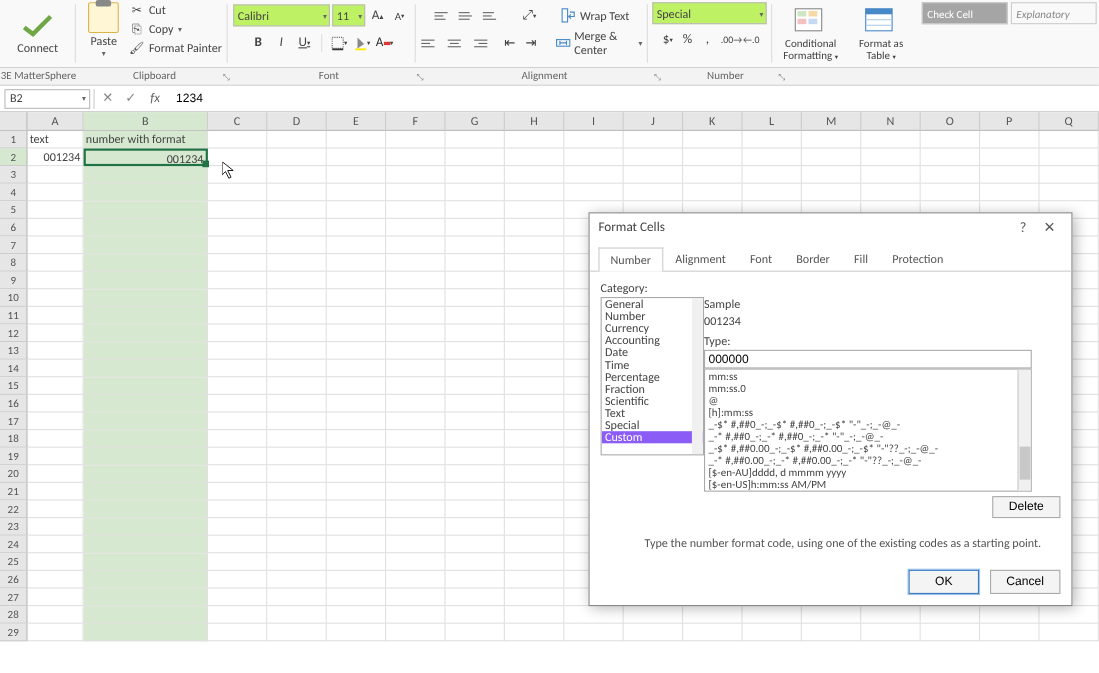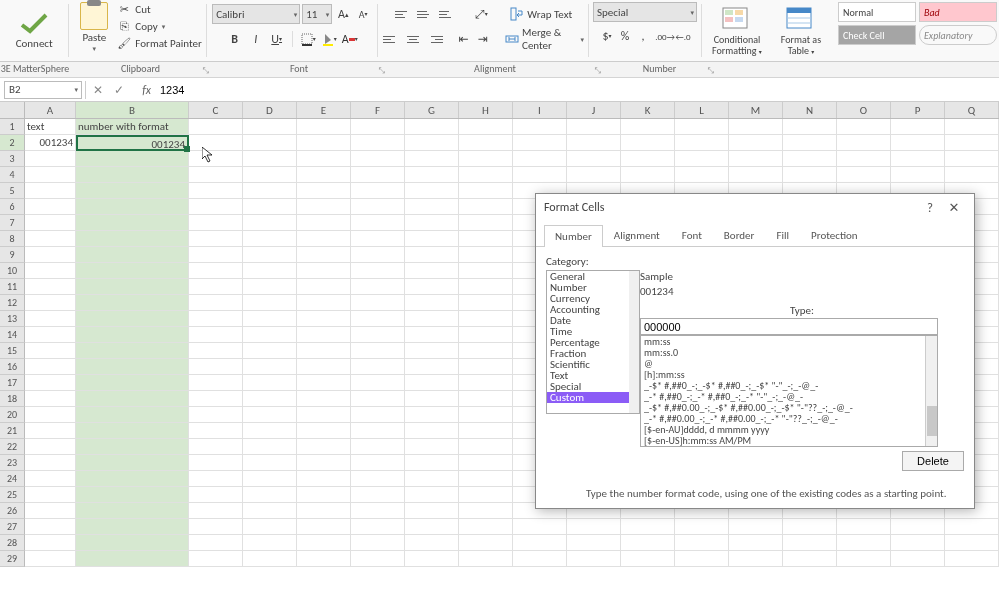--- a/index.html
+++ b/index.html
@@ -19,21 +19,21 @@
 .paste-icon { width: 28px; height: 28px; background: #fff6d6; border: 1px solid #d9b64a; border-radius: 2px; position: relative; }
 .paste-icon::after { content: ''; position: absolute; top: -3px; left: 6px; width: 14px; height: 6px; background: #888; border-radius: 2px; }
 .paste-lbl { font-size: 11px; margin-top: 1px; }
 .clip-rows { display: flex; flex-direction: column; gap: 3px; font-size: 11px; margin-left: 2px; }
 .clip-row { display: flex; align-items: center; gap: 4px; }
 .mini-icon { width: 14px; height: 14px; display: inline-flex; align-items: center; justify-content: center; }
 
 .font-grp { width: 175px; }
 .font-row1 { display: flex; gap: 2px; align-items: center; margin-top: 2px; }
 .font-row2 { display: flex; gap: 3px; align-items: center; margin-top: 6px; }
-.combo { height: 20px; border: 1px solid #bbb; background: #e5e5e5; display: flex; align-items: center; padding: 0 3px; font-size: 11px; position: relative; }
+.combo { height: 20px; border: 1px solid #bbb; background: #bef264; display: flex; align-items: center; padding: 0 3px; font-size: 11px; position: relative; }
 .combo.font-name { width: 88px; }
 .combo.font-size { width: 30px; }
 .combo .dd { position: absolute; right: 2px; font-size: 7px; color: #666; }
 .sq-btn { width: 18px; height: 18px; border: 1px solid transparent; display: inline-flex; align-items: center; justify-content: center; font-size: 12px; }
 .bold { font-weight: bold; }
 .ital { font-style: italic; }
 .undl { text-decoration: underline; }
 
 .align-grp { width: 215px; }
 .align-row { display: flex; gap: 4px; align-items: center; margin-top: 3px; }
@@ -48,32 +48,32 @@
 .cond-grp { flex-direction: row; gap: 2px; }
 .big-btn { display: flex; flex-direction: column; align-items: center; width: 62px; font-size: 10px; text-align: center; line-height: 1.1; }
 .big-icon { width: 32px; height: 28px; }
 
 .styles-grp { display: flex; flex-direction: column; gap: 3px; padding: 2px; }
 .style-row { display: flex; gap: 3px; }
 .style-cell { width: 78px; height: 20px; border: 1px solid #ccc; display: flex; align-items: center; padding: 0 4px; font-size: 10px; }
 .style-normal { background: #fff; }
 .style-bad { background: #ffc7ce; color: #9c0006; font-style: italic; }
 .style-check { background: #a5a5a5; color: #fff; }
-.style-expl { font-style: italic; color: #888; border-radius: 10px; }
+.style-expl { font-style: italic; color: #888; }
 
 
 .grp-labels { display: flex; height: 16px; background: #f3f3f3; border-bottom: 1px solid #d4d4d4; font-size: 10px; color: #666; }
 .grp-label { text-align: center; position: relative; }
 .grp-label .launcher { position: absolute; right: 2px; bottom: 1px; font-size: 8px; color: #888; }
 
 
 .fbar { display: flex; align-items: center; height: 24px; border-bottom: 1px solid #ccc; padding: 0 4px; gap: 3px; }
 .namebox { width: 78px; height: 18px; border: 1px solid #bbb; padding: 0 4px; font-size: 11px; display: flex; align-items: center; background: #fff; position: relative; }
 .namebox .dd { position: absolute; right: 3px; font-size: 7px; color: #666; }
-.fx-btn { width: 20px; font-style: italic; color: #666; text-align: right; font-size: 12px; }
+.fx-btn { width: 20px; font-style: italic; color: #666; text-align: center; font-size: 12px; }
 .f-input { flex: 1; border: none; outline: none; font-size: 11px; padding-left: 6px; }
 
 
 .grid-wrap { position: relative; }
 .col-headers { display: flex; height: 17px; background: #e6e6e6; border-bottom: 1px solid #bbb; }
 .corner { width: 25px; border-right: 1px solid #bbb; background: #e6e6e6; }
 .col-h { border-right: 1px solid #ccc; text-align: center; font-size: 11px; color: #555; line-height: 17px; }
 .col-A { width: 51px; }
 .col-B { width: 113px; background: #d6e8d0; }
 .col-def { width: 54px; }
@@ -103,21 +103,21 @@
 .cat-lbl { font-size: 11px; margin-bottom: 2px; }
 .cat-list { width: 94px; height: 144px; border: 1px solid #aaa; overflow: hidden; float: left; position: relative; }
 .cat-list .sb { position: absolute; right: 0; top: 0; width: 10px; height: 100%; background: #f0f0f0; }
 .cat-item { padding: 0 3px; font-size: 11px; line-height: 11px; }
 .cat-item.sel { background: #8b5cf6; color: #fff; }
 
 .right-pane { margin-left: 40px; }
 .sample-box { border: none; margin-bottom: 6px; }
 .sample-lbl { font-size: 11px; }
 .sample-val { font-size: 11px; margin-top: 2px; padding-left: 4px; }
-.type-lbl { font-size: 11px; margin-top: 6px; text-align: center; }
+.type-lbl { font-size: 11px; margin-top: 6px; }
 .type-input { width: 298px; height: 17px; border: 1px solid #aaa; padding: 0 3px; font-size: 11px; margin-top: 1px; }
 .type-list { width: 298px; height: 112px; border: 1px solid #aaa; overflow: hidden; margin-top: 0; position: relative; }
 .type-list .sb { position: absolute; right: 0; top: 0; width: 12px; height: 100%; background: #f0f0f0; border-left: 1px solid #ccc; }
 .type-list .sb-thumb { position: absolute; left: 1px; width: 10px; background: #c8c8c8; }
 .type-item { padding: 0 3px; font-size: 10px; line-height: 11px; white-space: nowrap; }
 .type-item.sel { background: #0a84ff; color: #fff; }
 
 .del-btn { float: right; width: 62px; height: 20px; border: 1px solid #aaa; background: #f4f4f4; font-size: 11px; margin-top: 4px; }
 .hint { clear: both; font-size: 11px; color: #555; padding-top: 16px; }
 
@@ -320,24 +320,20 @@
             <line x1="2" y1="12" x2="26" y2="12" stroke="#a9c9e6"></line>
             <line x1="2" y1="17" x2="26" y2="17" stroke="#a9c9e6"></line>
           </svg>
         </div>
       <span>Format as</span>
       <span><span>Table</span> <span style="font-size:6px">▾</span></span>
     </div>
   </div>
 
   <div class="styles-grp">
-    <div class="style-row">
-      <div class="style-cell style-normal">Normal</div>
-      <div class="style-cell style-bad">Bad</div>
-    </div>
     <div class="style-row">
       <div class="style-cell style-check">Check Cell</div>
       <div class="style-cell style-expl">Explanatory</div>
     </div>
   </div>
 </div>
 
 <div class="grp-labels">
   <div class="grp-label" style="width:70px">3E MatterSphere</div>
   <div class="grp-label" style="width:141px;position:relative"><span>Clipboard</span><span class="launcher">⤡</span></div>
@@ -736,20 +732,40 @@
         <div class="cell col-def"></div>
         <div class="cell col-def"></div>
         <div class="cell col-def"></div>
         <div class="cell col-def"></div>
         <div class="cell col-def"></div>
         <div class="cell col-def"></div>
         <div class="cell col-def"></div>
         <div class="cell col-def"></div>
       </div>
       <div class="row">
+        <div class="row-h">19</div>
+        <div class="cell col-A"></div>
+        <div class="cell col-B"></div>
+        <div class="cell col-def"></div>
+        <div class="cell col-def"></div>
+        <div class="cell col-def"></div>
+        <div class="cell col-def"></div>
+        <div class="cell col-def"></div>
+        <div class="cell col-def"></div>
+        <div class="cell col-def"></div>
+        <div class="cell col-def"></div>
+        <div class="cell col-def"></div>
+        <div class="cell col-def"></div>
+        <div class="cell col-def"></div>
+        <div class="cell col-def"></div>
+        <div class="cell col-def"></div>
+        <div class="cell col-def"></div>
+        <div class="cell col-def"></div>
+      </div>
+      <div class="row">
         <div class="row-h">20</div>
         <div class="cell col-A"></div>
         <div class="cell col-B"></div>
         <div class="cell col-def"></div>
         <div class="cell col-def"></div>
         <div class="cell col-def"></div>
         <div class="cell col-def"></div>
         <div class="cell col-def"></div>
         <div class="cell col-def"></div>
         <div class="cell col-def"></div>
@@ -1005,13 +1021,17 @@
             <div class="type-item sel">000000</div>
           </div>
         <div class="sb">
           <div class="sb-thumb" style="top:70px;height:30px"></div>
         </div>
       </div>
       <button class="del-btn">Delete</button>
       <div class="hint">Type the number format code, using one of the existing codes as a starting point.</div>
     </div>
   </div>
+  <div class="dlg-foot">
+    <button class="dlg-btn primary">OK</button>
+    <button class="dlg-btn">Cancel</button>
+  </div>
 </div>
 
 </body></html>

